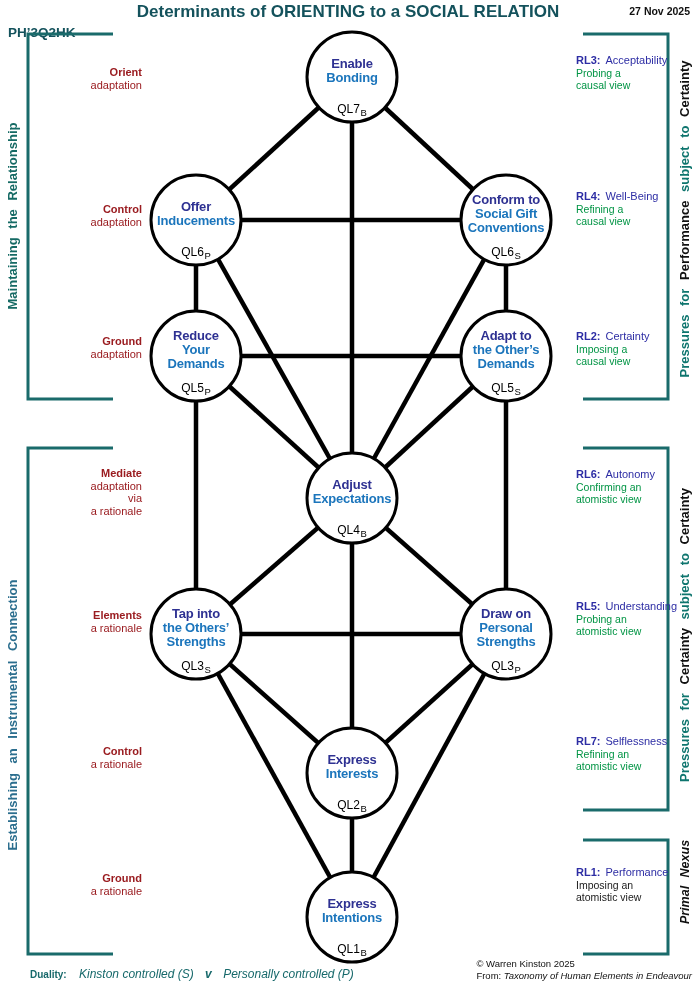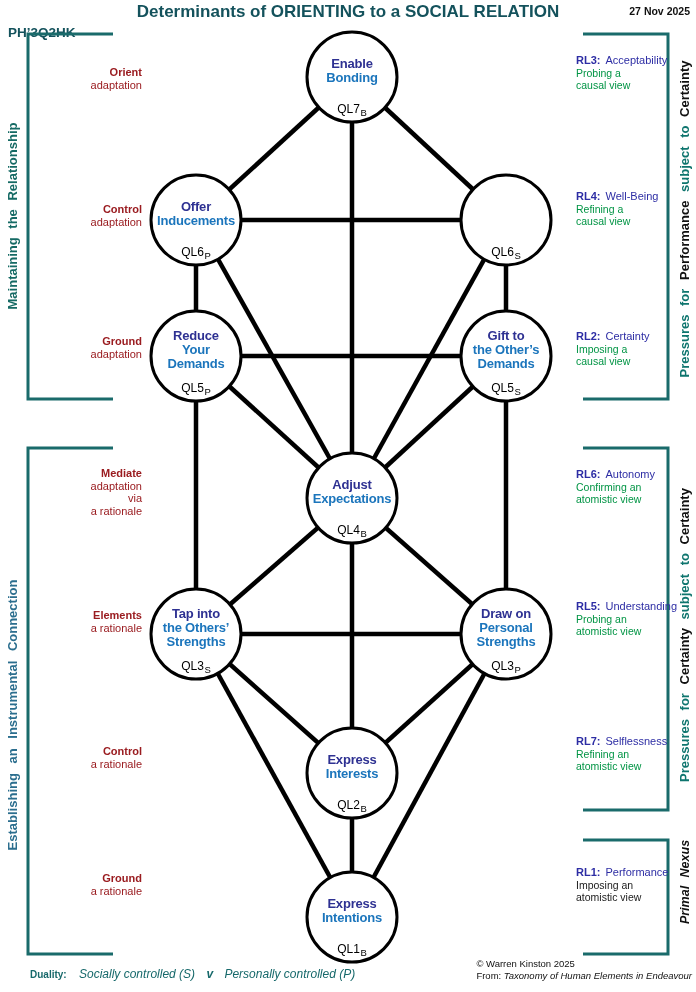--- a/index.html
+++ b/index.html
@@ -100,33 +100,38 @@
   <div class="nql"><span>QL7</span><span class="qlsub">B</span></div>
 </div>
 <div class="node" style="left:151px;top:175px">
   <div class="ntitle">
       <span class="l1">Offer</span>
       <span class="lrest">Inducements</span>
     </div>
   <div class="nql"><span>QL6</span><span class="qlsub">P</span></div>
 </div>
 <div class="node" style="left:461px;top:175px">
+  <div class="ntitle">
+      <span class="l1">Conform to</span>
+      <span class="lrest">Social Gift
+Conventions</span>
+    </div>
   <div class="nql"><span>QL6</span><span class="qlsub">S</span></div>
 </div>
 <div class="node" style="left:151px;top:311px">
   <div class="ntitle">
       <span class="l1">Reduce</span>
       <span class="lrest">Your
 Demands</span>
     </div>
   <div class="nql"><span>QL5</span><span class="qlsub">P</span></div>
 </div>
 <div class="node" style="left:461px;top:311px">
   <div class="ntitle">
-      <span class="l1">Gift to</span>
+      <span class="l1">Adapt to</span>
       <span class="lrest">the Other’s
 Demands</span>
     </div>
   <div class="nql"><span>QL5</span><span class="qlsub">S</span></div>
 </div>
 <div class="node" style="left:307px;top:453px">
   <div class="ntitle">
       <span class="l1">Adjust</span>
       <span class="lrest">Expectations</span>
     </div>
@@ -231,21 +236,21 @@
   </div>
 
 <div class="rot" id="lrot1">Maintaining the Relationship</div>
 <div class="rot" id="lrot2">Establishing an Instrumental Connection</div>
 <div class="rot" id="rrot1"><span class="tl">Pressures for </span><span class="bk">Performance</span><span class="tl"> subject to </span><span class="bk">Certainty</span></div>
 <div class="rot" id="rrot2"><span class="tl">Pressures for </span><span class="bk">Certainty</span><span class="tl"> subject to </span><span class="bk">Certainty</span></div>
 <div class="rot" id="rrot3">Primal Nexus</div>
 
 <div class="abs" id="duality">
   <span class="dl">Duality:</span>
-  <span class="it sp1">Socially controlled (S)</span>
+  <span class="it sp1">Kinston controlled (S)</span>
   <span class="it v">v</span>
   <span class="it">Personally controlled (P)</span>
 </div>
 
 <div class="abs" id="credits">
   <div>© Warren Kinston 2025</div>
   <div><span>From:</span> <span class="it">Taxonomy of Human Elements in Endeavour</span></div>
 </div>
 
 </body></html>

